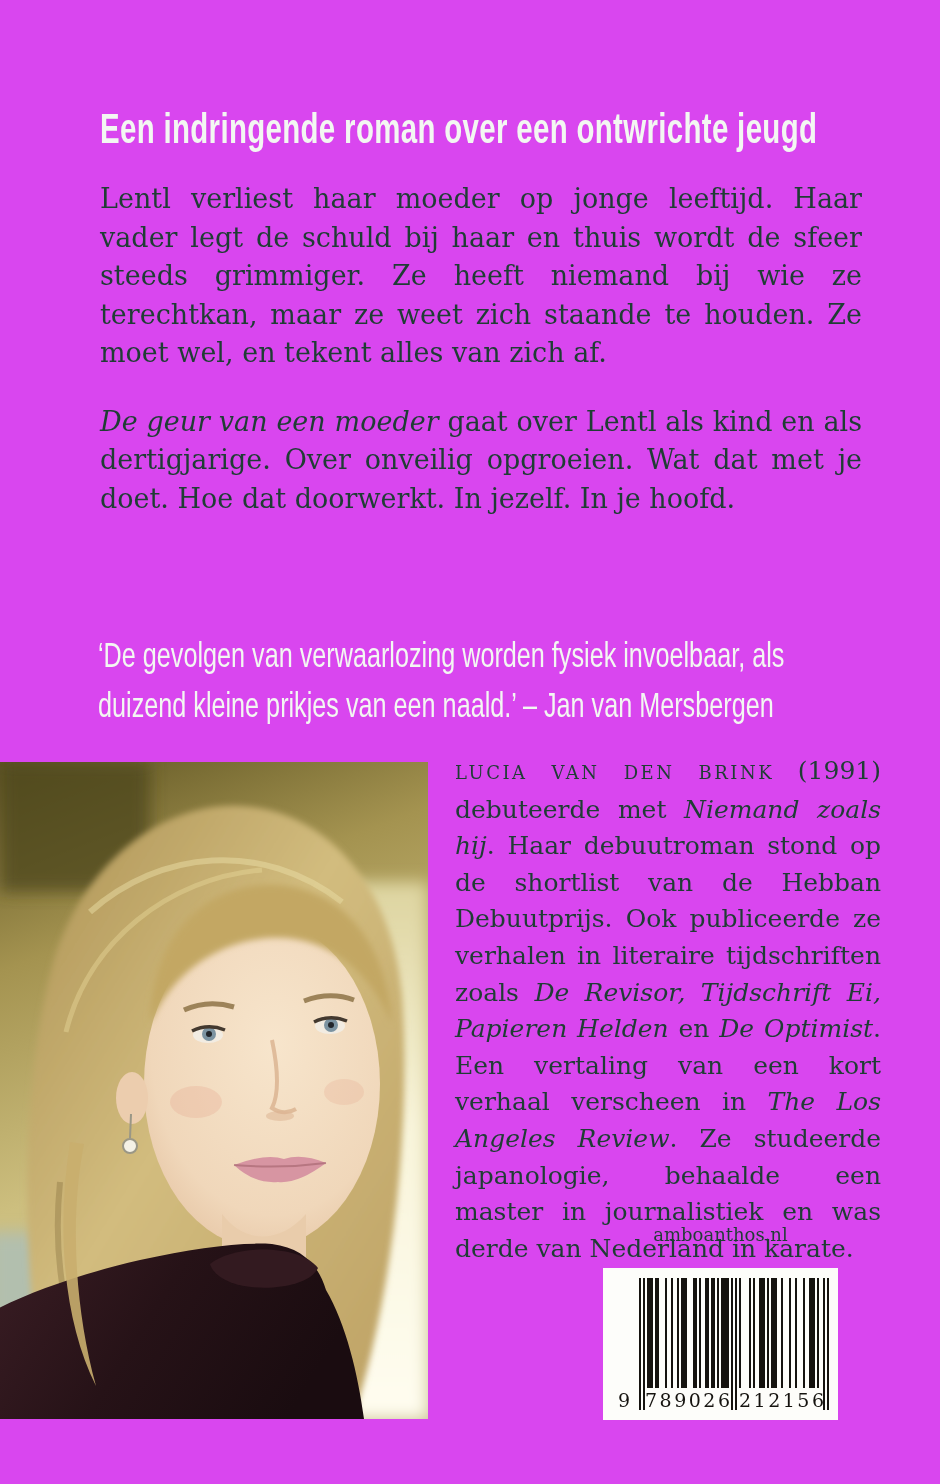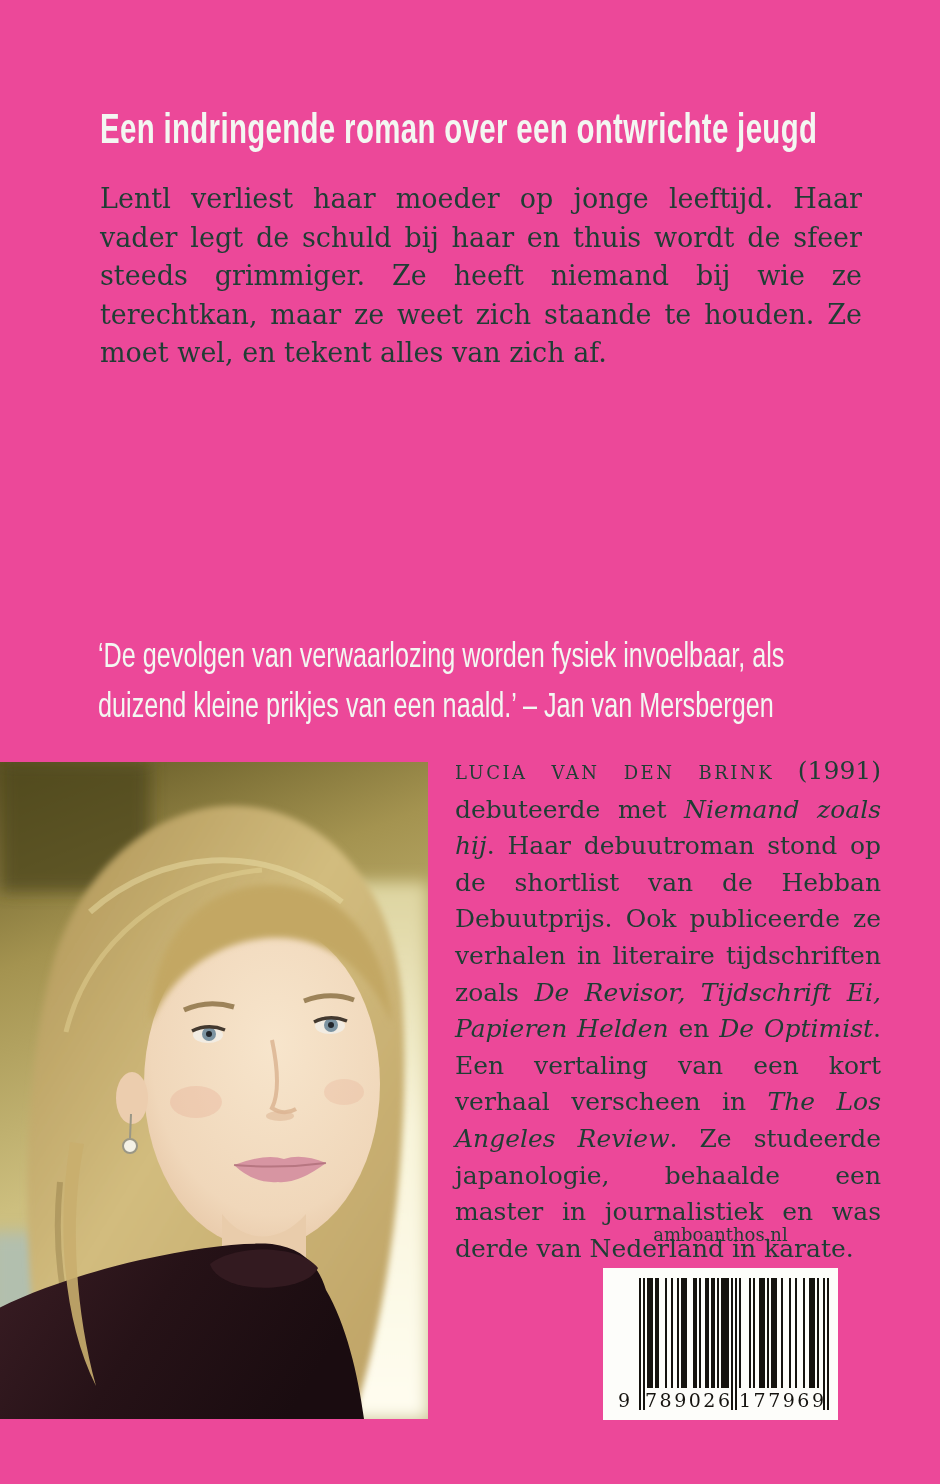--- a/index.html
+++ b/index.html
@@ -1,21 +1,21 @@
 <!DOCTYPE html>
 <html lang="nl"><head>
 <meta charset="utf-8">
 <style>
   html,body{margin:0;padding:0;}
   body{background:#555;}
   .cover{
     position:relative;
     width:940px;height:1484px;
     margin:0 auto;
-    background:#ec4899;
+    background:#d946ef;
     overflow:hidden;
     font-family:"DejaVu Serif", serif;
     color:#1f3e34;
   }
   
   .tagline{
     position:absolute;left:100px;top:108px;
     margin:0;
     font-family:"Liberation Sans", sans-serif;
     font-weight:700;
@@ -91,20 +91,21 @@
 </style>
 </head>
 <body>
 
 <div class="cover">
 
   <h1 class="tagline">Een indringende roman over een ontwrichte jeugd</h1>
 
   <div class="synopsis">
     <p>Lentl verliest haar moeder op jonge leeftijd. Haar vader legt de schuld bij haar en thuis wordt de sfeer steeds grimmiger. Ze heeft niemand bij wie ze terechtkan, maar ze weet zich staande te houden. Ze moet wel, en tekent alles van zich af.</p>
+    <p class="spaced"><span class="seg-italic">De geur van een moeder</span><span class="seg-normal"> gaat over Lentl als kind en als dertigjarige. Over onveilig opgroeien. Wat dat met je doet. Hoe dat doorwerkt. In jezelf. In je hoofd.</span></p>
   </div>
 
   <div class="quote">‘De gevolgen van verwaarlozing worden fysiek invoelbaar, als<br>duizend kleine prikjes van een naald.’ – Jan van Mersbergen</div>
 
   <figure class="photo">
     <svg width="428" height="657" viewBox="0 0 428 657" xmlns="http://www.w3.org/2000/svg">
       <defs>
         <linearGradient id="gBg" x1="0" y1="0" x2="0.25" y2="1">
           <stop offset="0" stop-color="#5e5422"></stop>
           <stop offset="0.3" stop-color="#a49350"></stop>
@@ -288,16 +289,16 @@
         <span class="bc-m"></span>
         <span class="bc-m on"></span>
         <span class="bc-m"></span>
         <span class="bc-m"></span>
         <span class="bc-m on guard"></span>
         <span class="bc-m guard"></span>
         <span class="bc-m on guard"></span>
       </div>
     <span class="bc-num bc-first">9</span>
     <span class="bc-num bc-g1">789026</span>
-    <span class="bc-num bc-g2">177969</span>
+    <span class="bc-num bc-g2">212156</span>
   </div>
 
 </div>
 
 </body></html>

